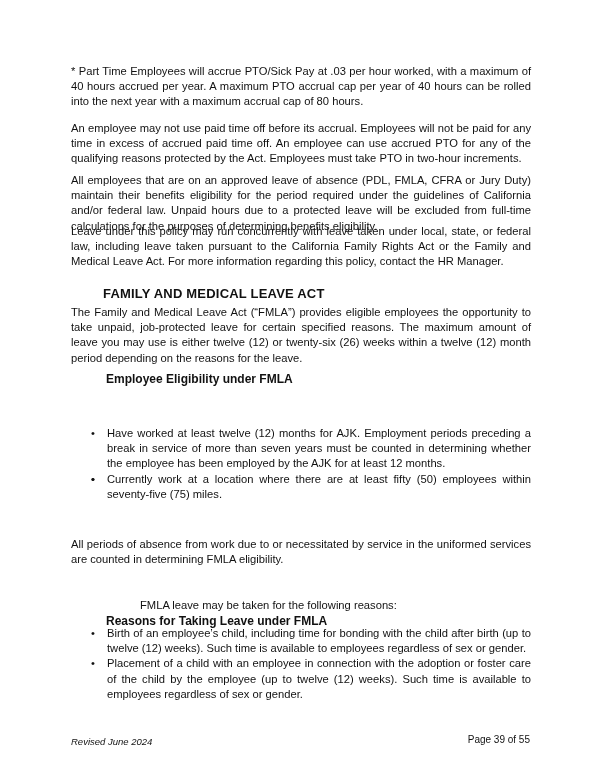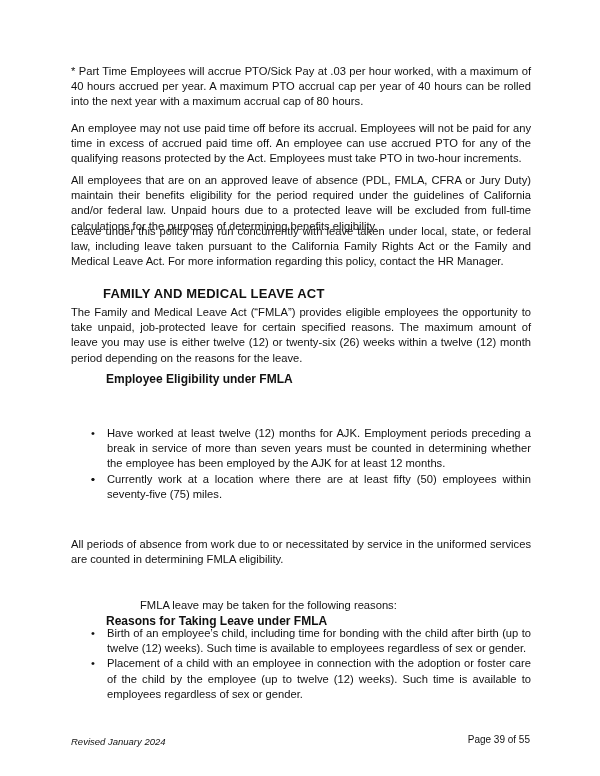--- a/index.html
+++ b/index.html
@@ -39,15 +39,15 @@
   <p class="para" style="top:537px;">All periods of absence from work due to or necessitated by service in the uniformed services are counted in determining FMLA eligibility.</p>
 
   <h2 class="h2" style="top:597px;margin-top:17px;">Reasons for Taking Leave under FMLA</h2>
   <p class="indent-para" style="top:598px;margin-left:34px;">FMLA leave may be taken for the following reasons:</p>
 
   <ul class="bullets" style="top:626px;">
     <li><span class="dot">•</span><span>Birth of an employee’s child, including time for bonding with the child after birth (up to twelve (12) weeks).  Such time is available to employees regardless of sex or gender.</span></li>
     <li><span class="dot">•</span><span>Placement of a child with an employee in connection with the adoption or foster care of the child by the employee (up to twelve (12) weeks).  Such time is available to employees regardless of sex or gender.</span></li>
   </ul>
 
-  <div class="footer-left">Revised January 2024</div>
+  <div class="footer-left">Revised June 2024</div>
   <div class="footer-right">Page 39 of 55</div>
 </div>
 
 </body></html>

